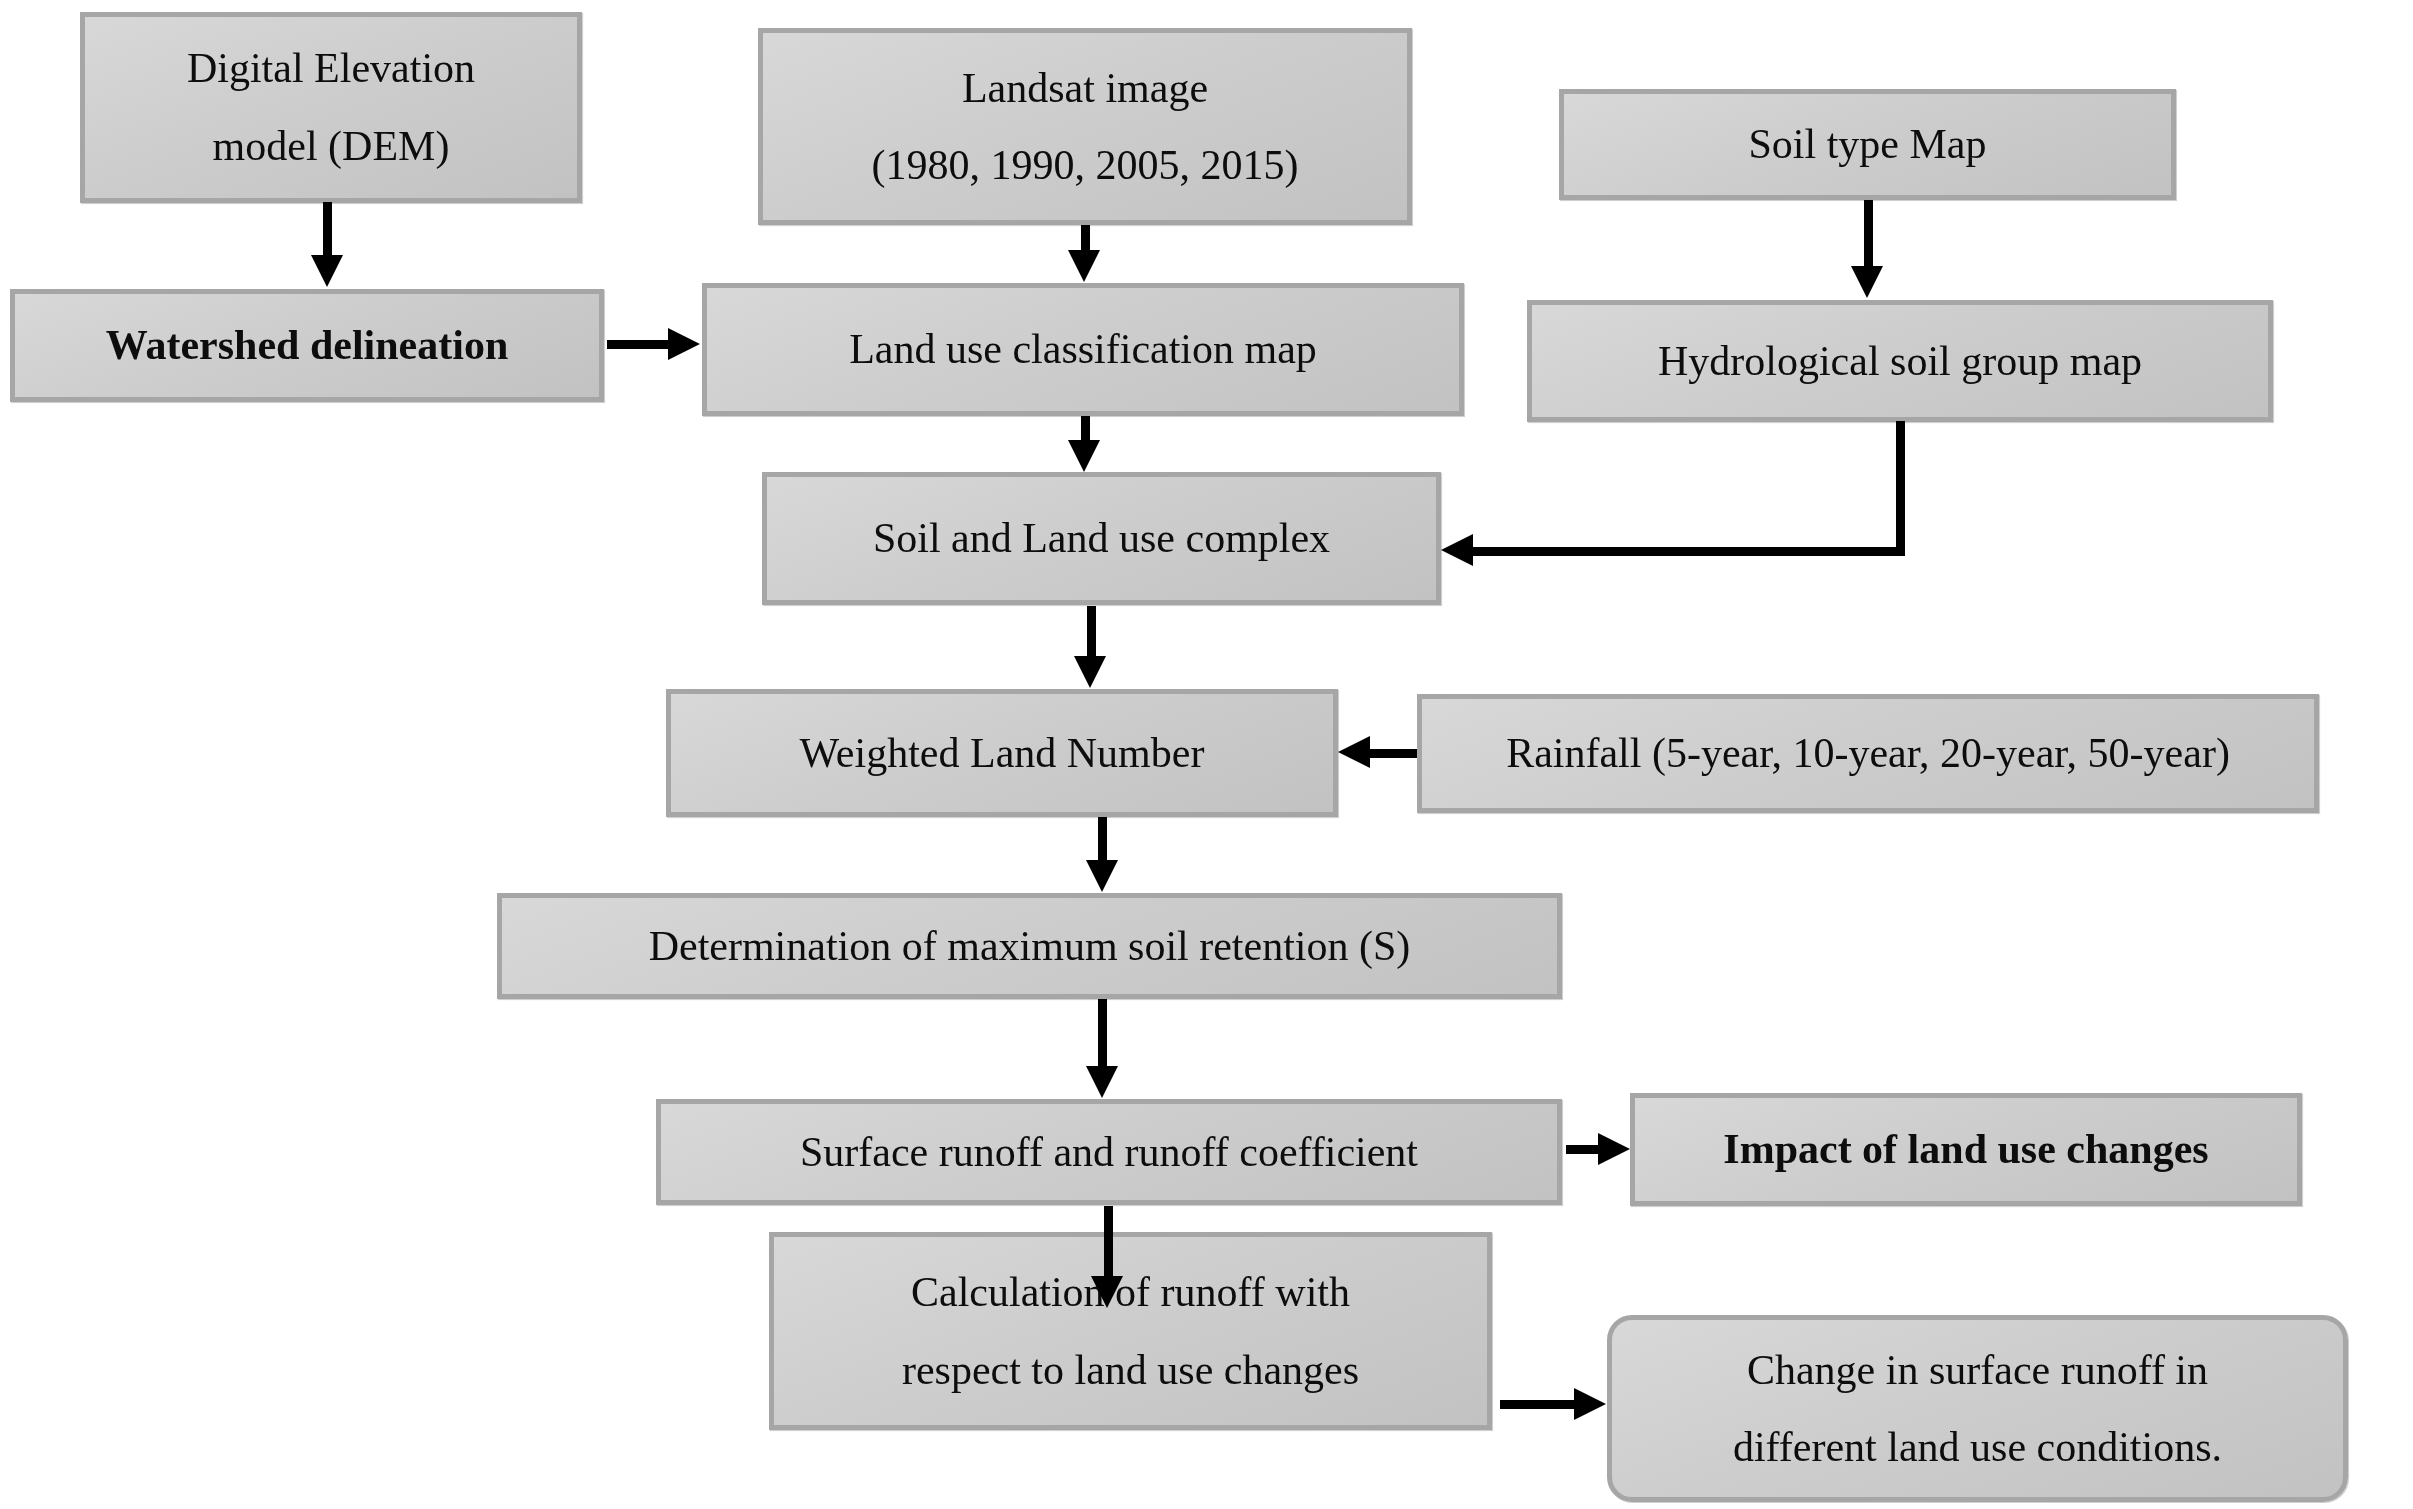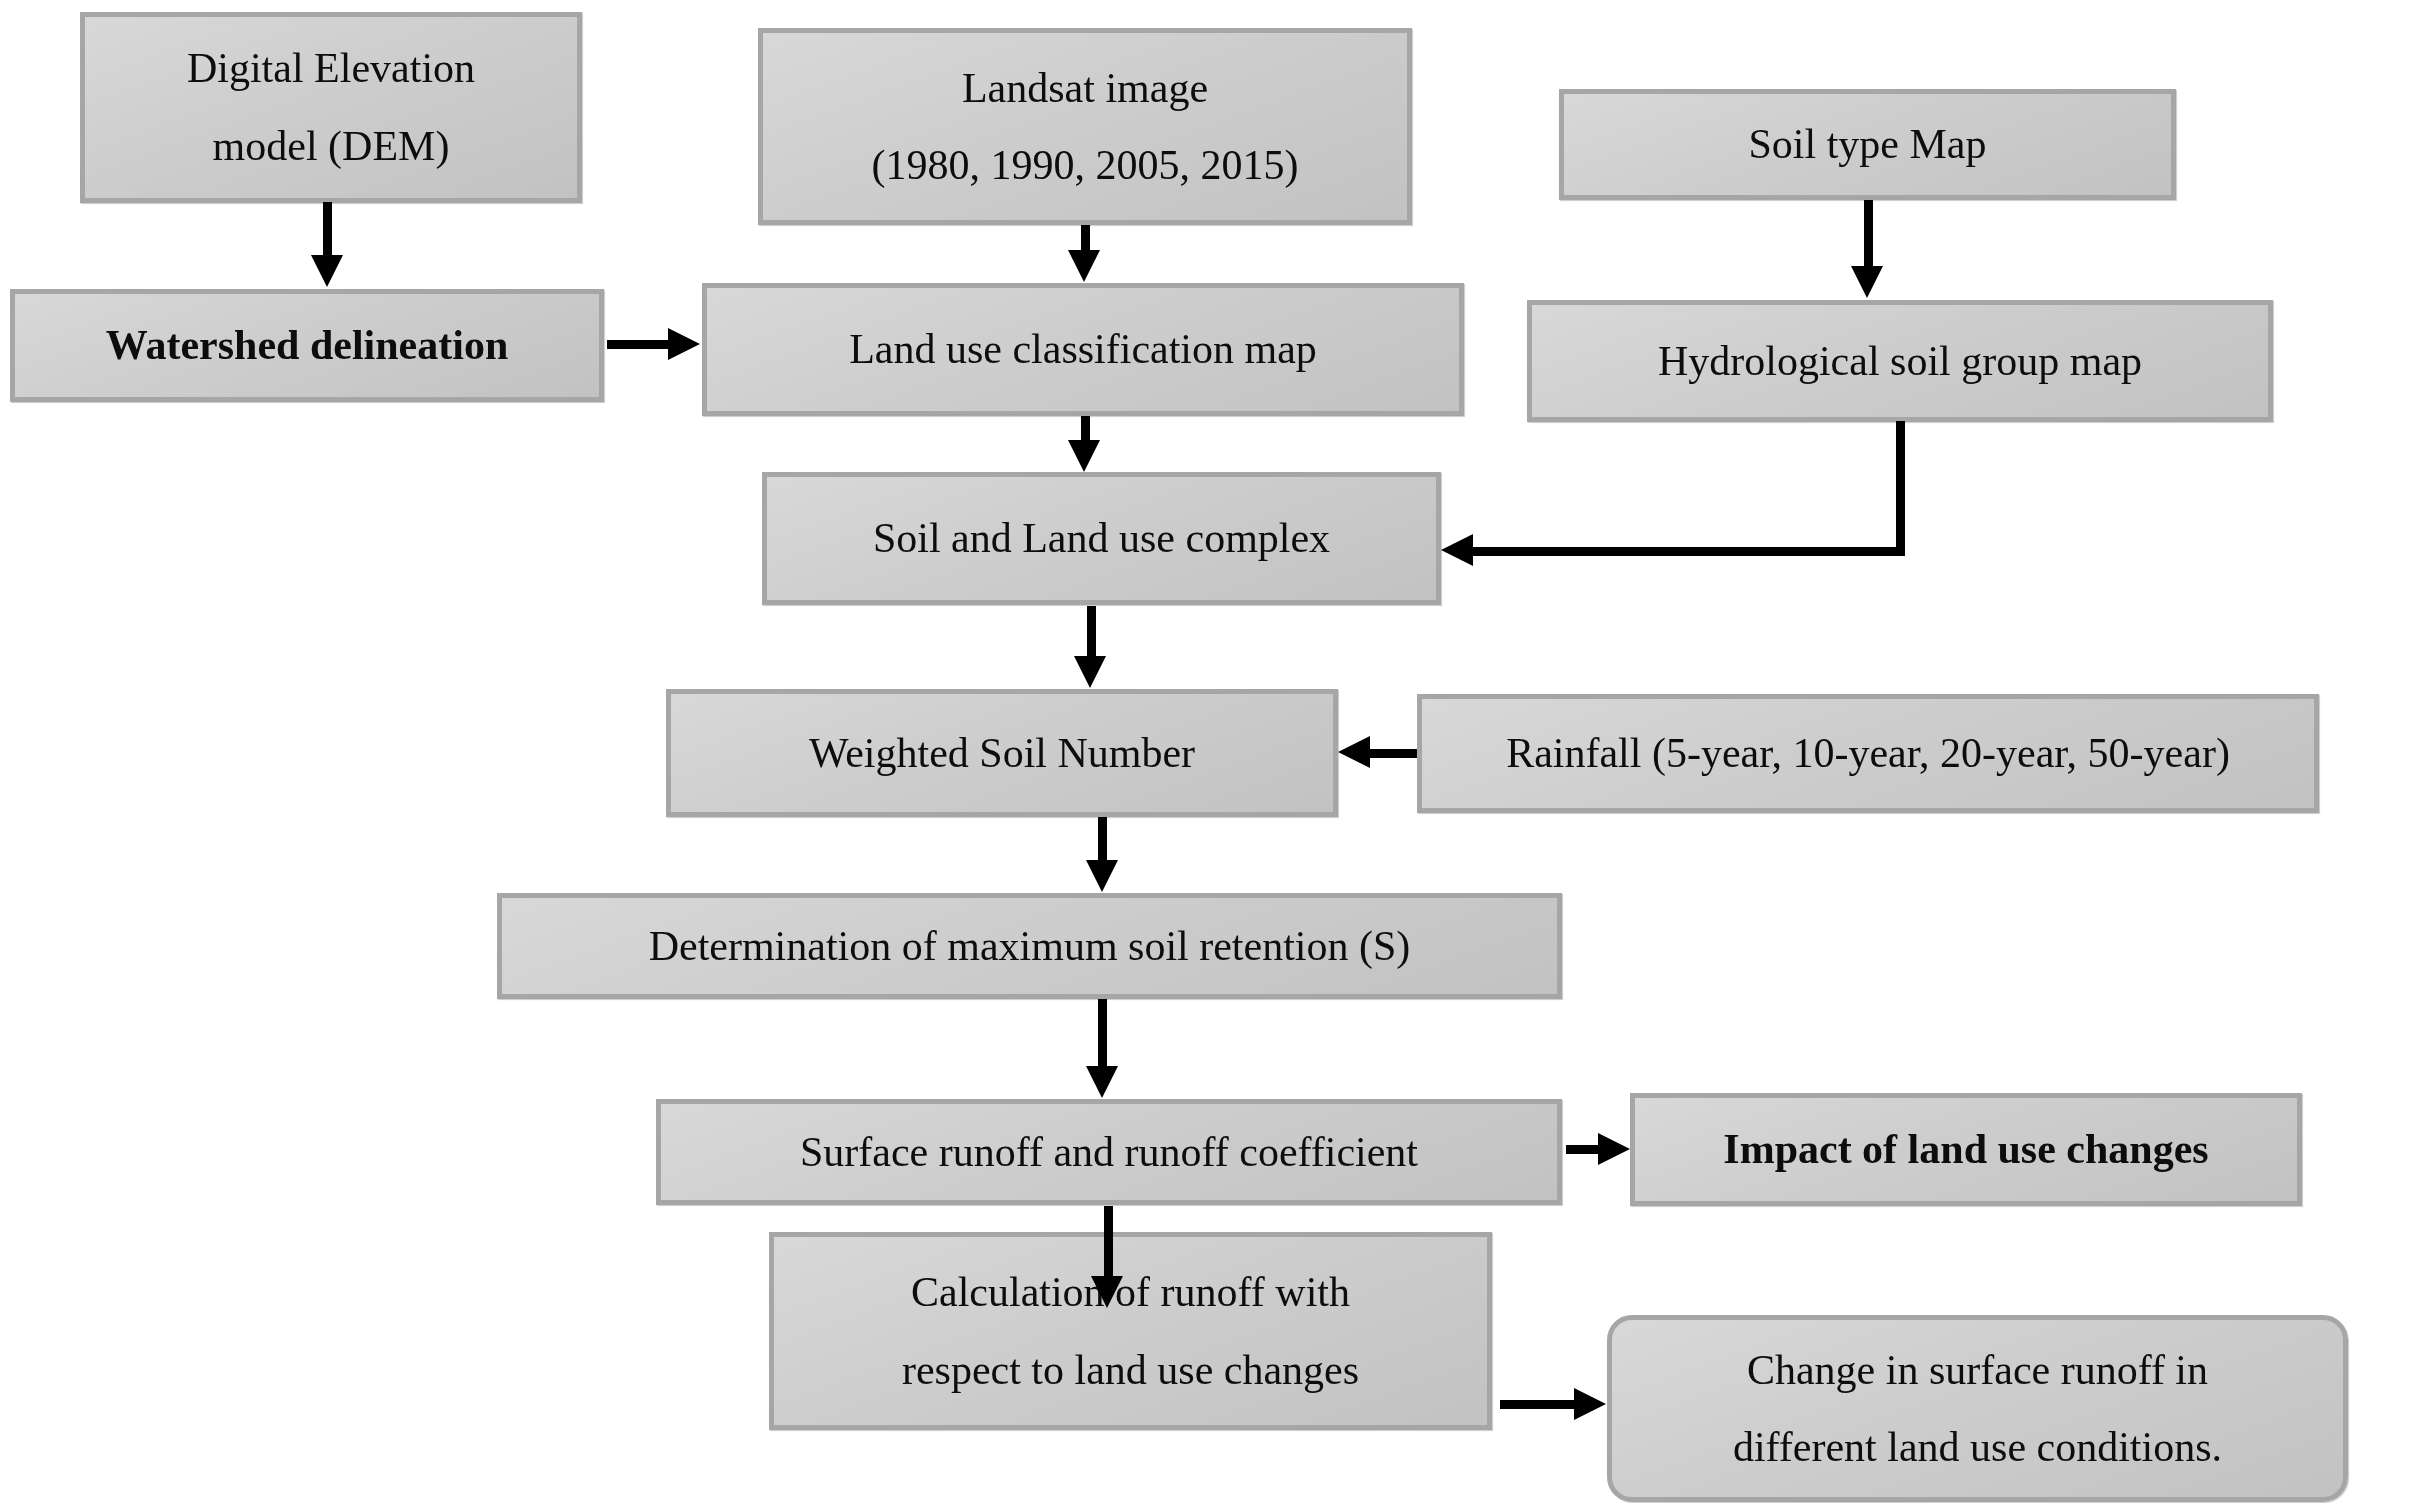--- a/index.html
+++ b/index.html
@@ -93,21 +93,21 @@
 
   <div class="box" style="left:1527px; top:300px; width:746px; height:122px;">
     <span class="line">Hydrological soil group map</span>
   </div>
 
   <div class="box" style="left:762px; top:472px; width:679px; height:133px;">
     <span class="line">Soil and Land use complex</span>
   </div>
 
   <div class="box" style="left:666px; top:689px; width:672px; height:128px;">
-    <span class="line">Weighted Soil Number</span>
+    <span class="line">Weighted Land Number</span>
   </div>
 
   <div class="box" style="left:1417px; top:694px; width:902px; height:119px;">
     <span class="line">Rainfall (5-year, 10-year, 20-year, 50-year)</span>
   </div>
 
   <div class="box" style="left:497px; top:893px; width:1065px; height:106px;">
     <span class="line">Determination of maximum soil retention (S)</span>
   </div>
 

